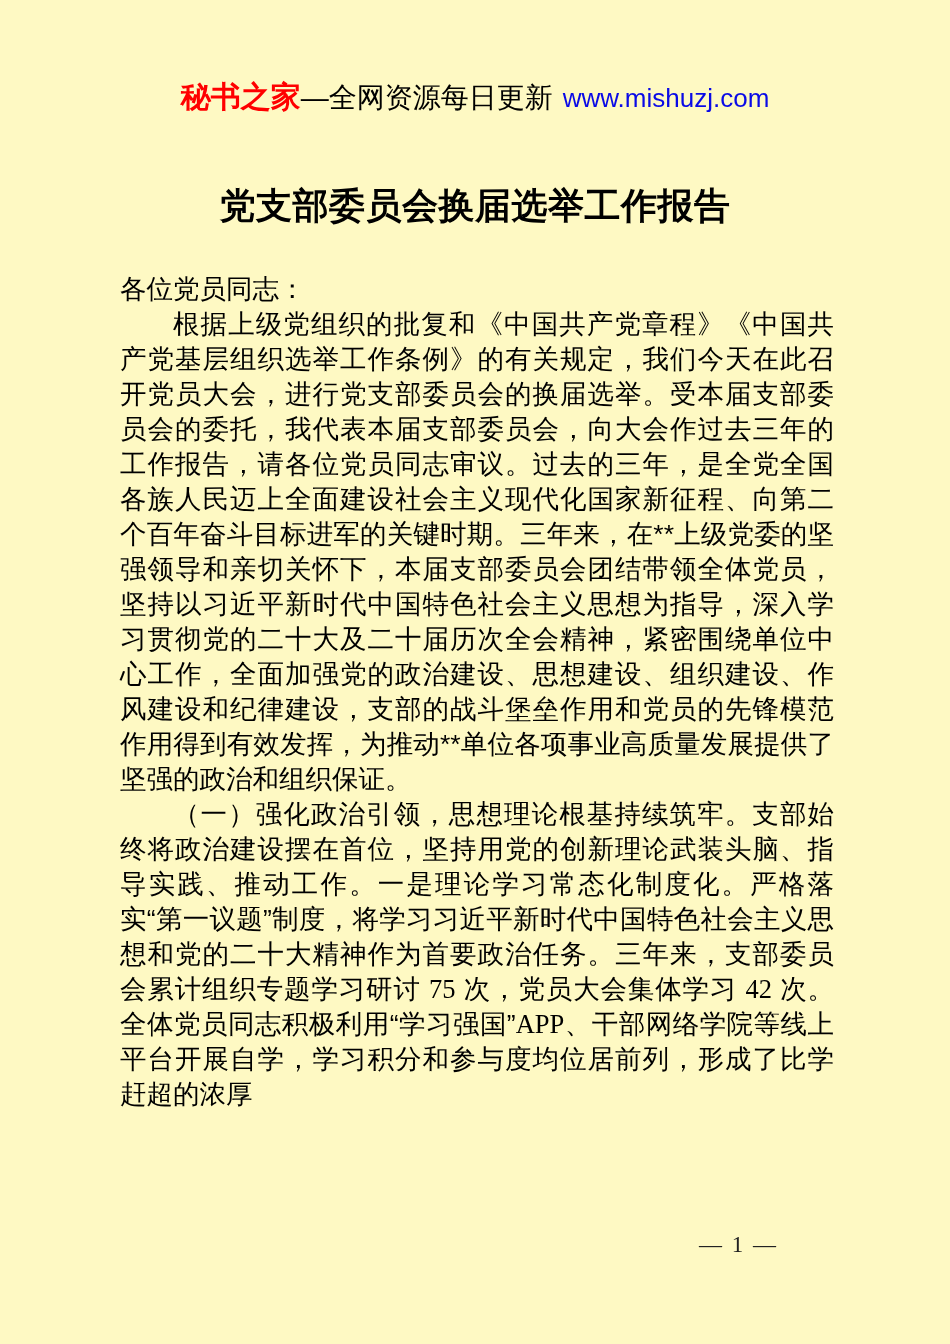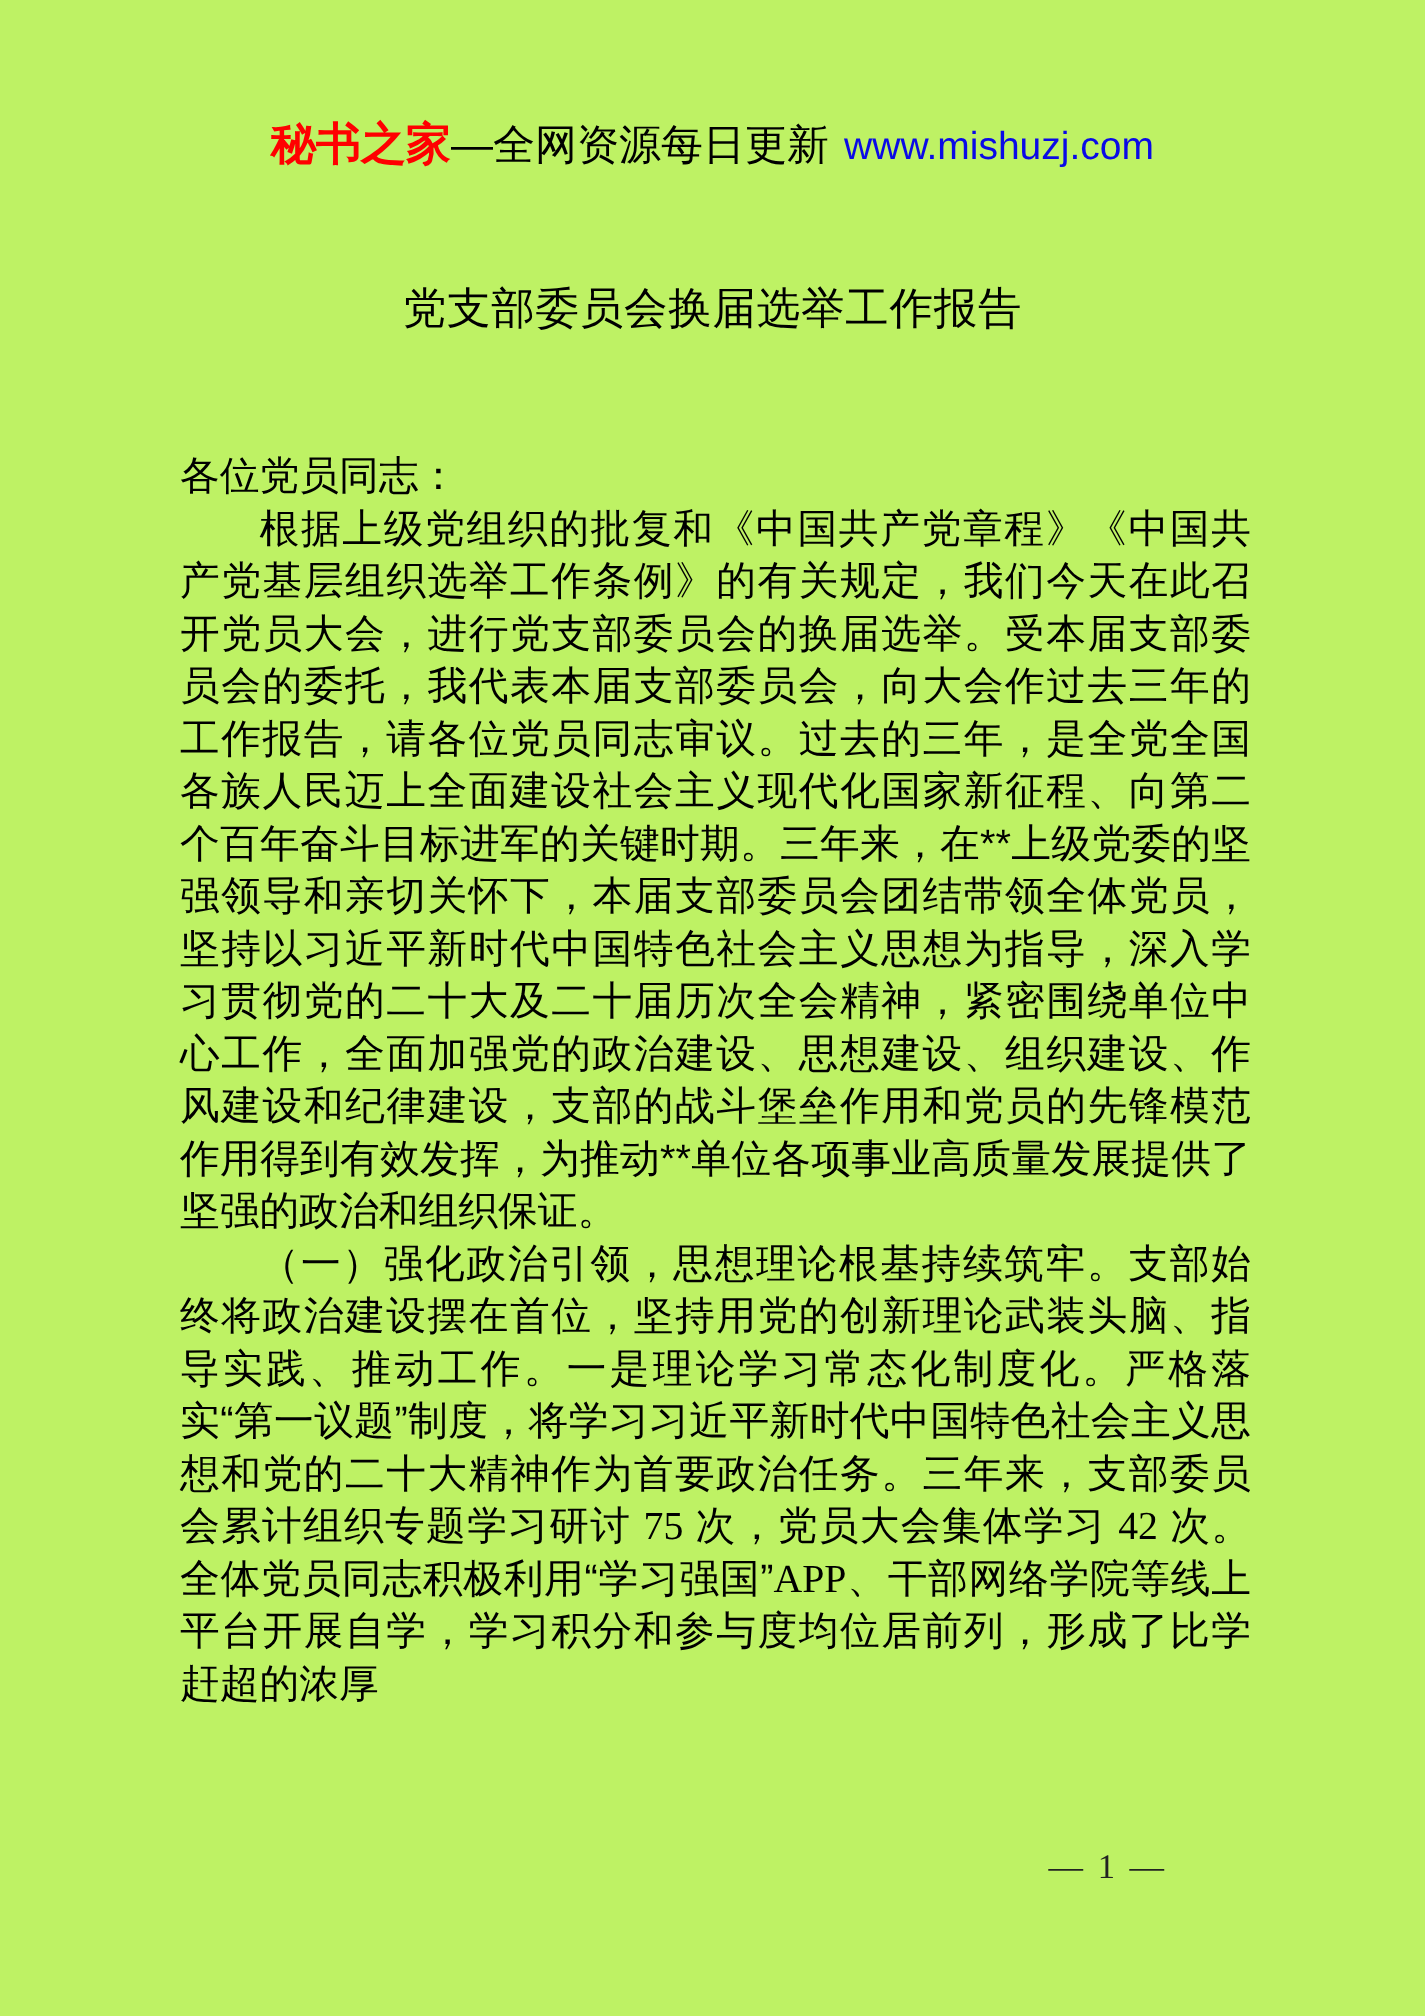--- a/index.html
+++ b/index.html
@@ -4,21 +4,21 @@
 <style>
   html, body {
     margin: 0;
     padding: 0;
     background: #ffffff;
   }
   .page {
     position: relative;
     width: 950px;
     height: 1344px;
-    background: #bef264;
+    background: #fef9c3;
     overflow: hidden;
     font-family: "Liberation Sans", sans-serif;
     color: #000000;
   }
   .doc-header {
     position: absolute;
     top: 80px;
     left: 0;
     width: 100%;
     text-align: center;
@@ -36,35 +36,34 @@
   .site-url {
     font-size: 26px;
     margin-left: 10px;
   }
   .doc-title {
     position: absolute;
     top: 184px;
     left: 0;
     width: 100%;
     text-align: center;
-    font-size: 29px;
-    font-weight: 400;
+    font-size: 36px;
+    font-weight: 700;
     letter-spacing: 0.5px;
     line-height: 44px;
   }
   .document-body {
     position: absolute;
     top: 272px;
     left: 120px;
     width: 714px;
     font-size: 26.5px;
     line-height: 35px;
     text-align: justify;
     text-justify: inter-ideograph;
-    margin-top: 28px;
   }
   .document-body p.para {
     margin: 0;
     padding: 0;
   }
   .document-body p.para.indent {
     text-indent: 53px;
   }
   .document-body .bold {
     font-weight: 400;

